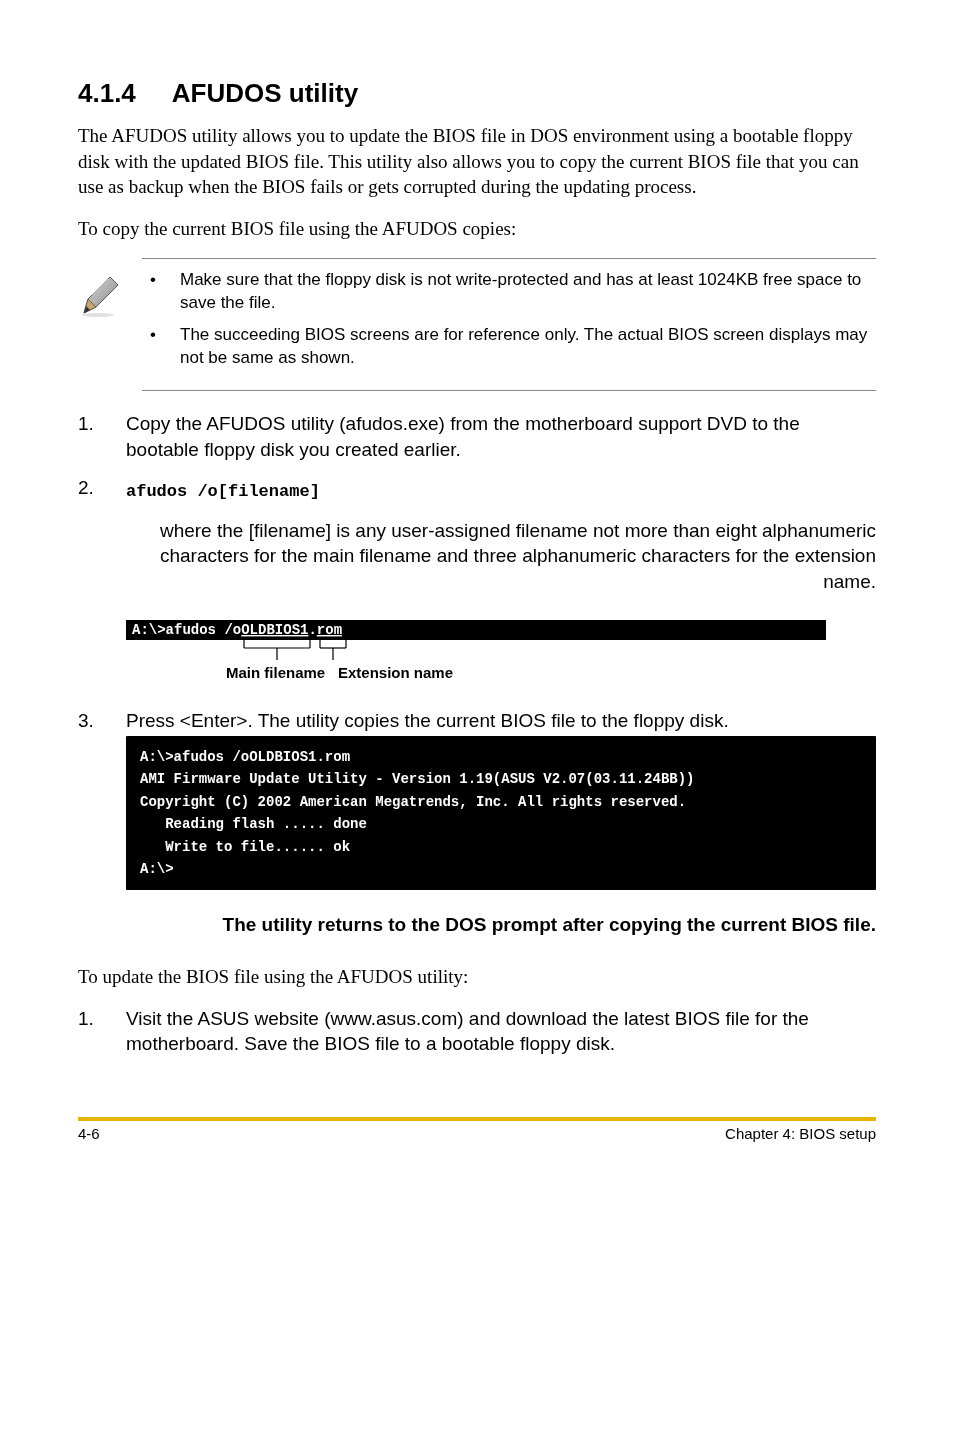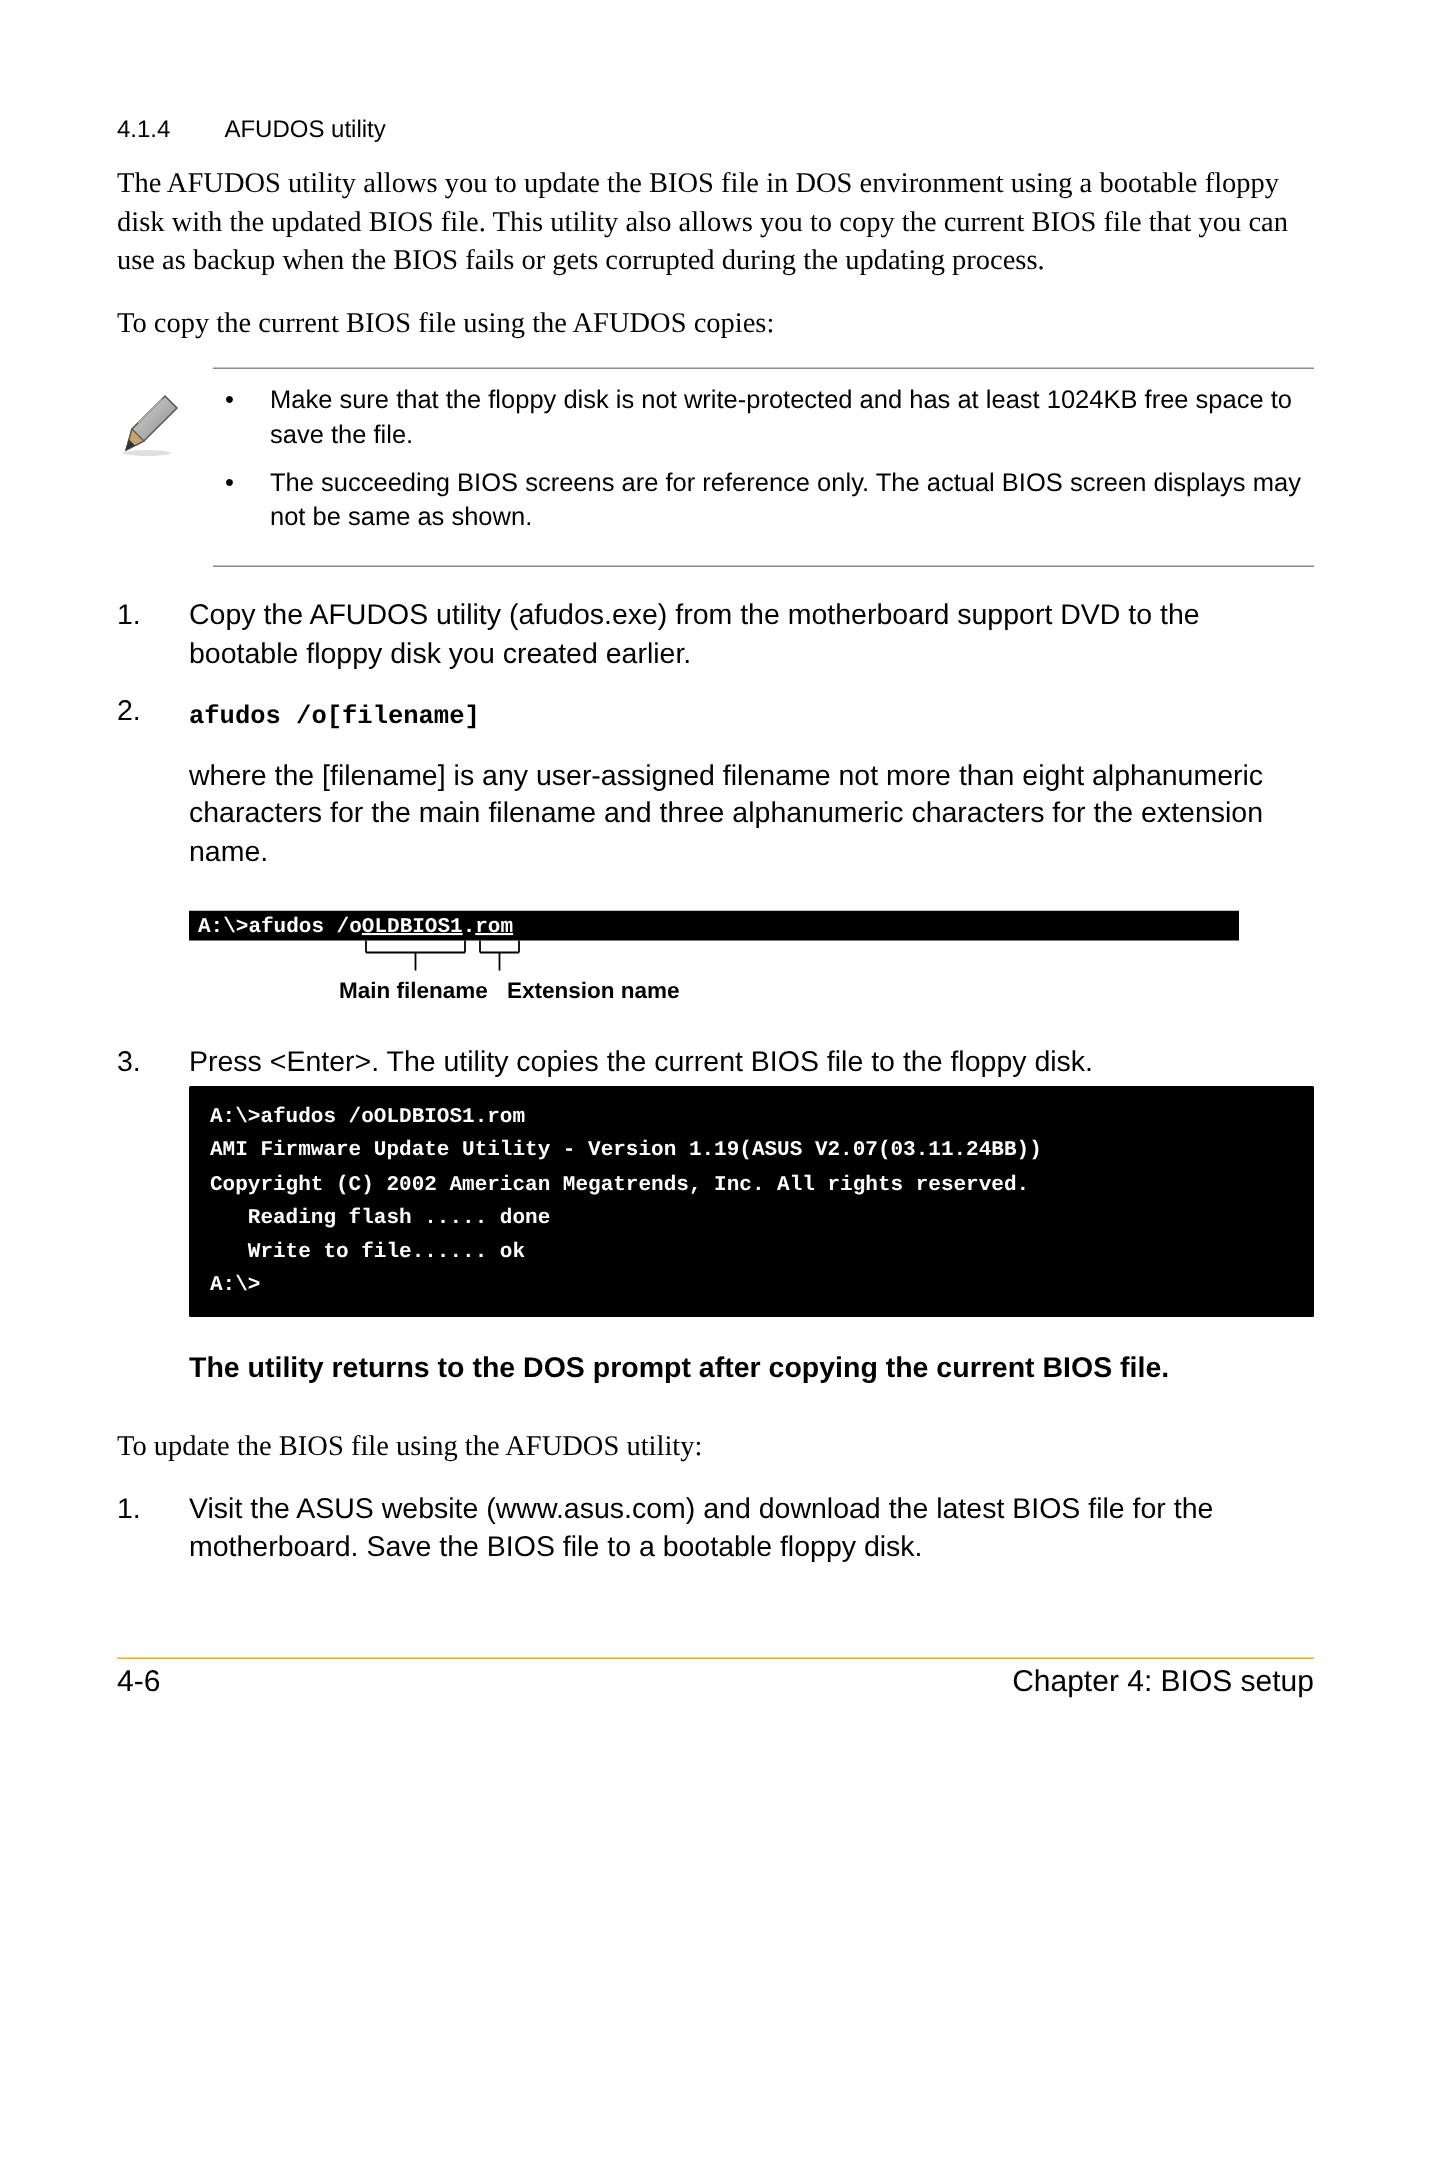--- a/index.html
+++ b/index.html
@@ -10,22 +10,22 @@
   html, body {
     width: 954px;
     background: #fff;
     font-family: Arial, Helvetica, sans-serif;
     color: #000;
   }
   .page {
     padding: 78px 78px 40px 78px;
   }
   h2.section-title {
-    font-size: 16px;
-    font-weight: normal;
+    font-size: 26px;
+    font-weight: bold;
     margin-bottom: 14px;
   }
   h2.section-title .num {
     display: inline-block;
     margin-right: 36px;
   }
   p.body {
     font-size: 19px;
     line-height: 1.35;
     margin-bottom: 16px;
@@ -96,20 +96,21 @@
     font-family: Liberation Mono, monospace;
     font-weight: bold;
     font-size: 17px;
     margin-top: 6px;
     margin-bottom: 14px;
   }
   .after-code-para {
     font-size: 19px;
     line-height: 1.35;
     margin-bottom: 14px;
+    text-align: right;
   }
   .terminal {
     background: #000;
     color: #fff;
     font-family: "Courier New", monospace;
     font-size: 14px;
     font-weight: bold;
     padding: 4px 8px;
     margin: 2px 0 8px 0;
     border-radius: 1px;
@@ -119,23 +120,23 @@
   .terminal-tall {
     padding: 10px 14px;
     line-height: 1.6;
   }
   .annot-svg {
     margin-left: 48px;
     margin-bottom: 14px;
   }
   .footer {
     margin-top: 60px;
-    border-top: 1px solid #eab308;
+    border-top: 4px solid #eab308;
     padding-top: 4px;
-    font-size: 20px;
+    font-size: 15px;
     display: flex;
     justify-content: space-between;
   }
 </style>
 </head>
 <body>
 
 <div class="page">
 
   <h2 class="section-title">

